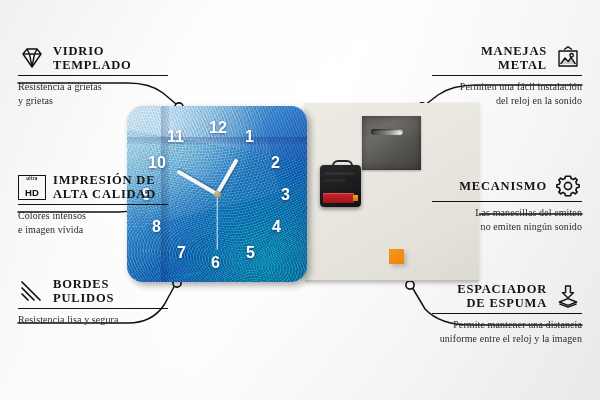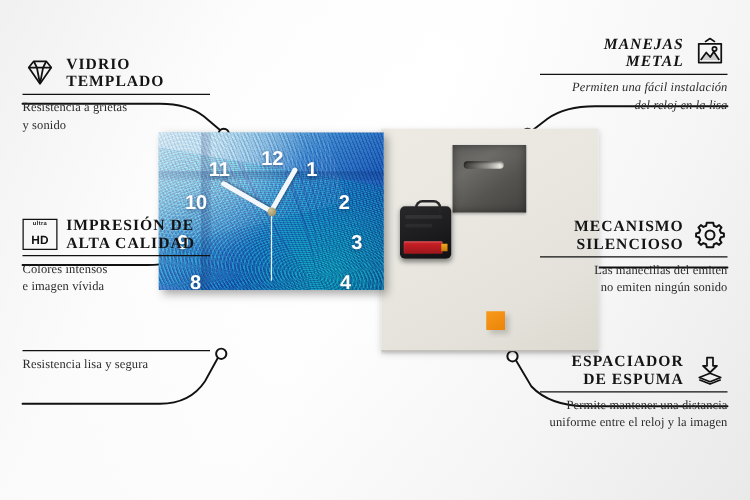--- a/index.html
+++ b/index.html
@@ -71,27 +71,28 @@
   }
 
   .foam{
     position:absolute;left:84px;top:146px;width:15px;height:15px;
     background:linear-gradient(150deg,#f79a1b,#ec8408);
     box-shadow:3px 3px 4px rgba(0,0,0,.16);
   }
 
   
   .clock{
-    position:absolute;left:0;top:3px;width:180px;height:126px;
+    position:absolute;left:0;top:3px;width:180px;height:176px;
     background:
       radial-gradient(circle at 78% 88%, rgba(0,210,200,.50) 0%, rgba(0,150,190,0) 46%),
       radial-gradient(circle at 22% 14%, rgba(205,235,250,.90) 0%, rgba(150,205,240,0) 44%),
       linear-gradient(142deg,#b9dcf2 0%,#79bce4 17%,#2f7fd0 42%,#1559ba 62%,#114ba6 80%,#0e3f92 100%);
     box-shadow:3px 3px 7px rgba(0,0,0,.35);
     overflow:hidden;
+    border-radius:16px;
   }
   .clock .moire{
     position:absolute;inset:-30%;
     background:
       repeating-linear-gradient(74deg, rgba(0,0,0,.22) 0px, rgba(0,0,0,.22) 1px, rgba(255,255,255,.12) 1px, rgba(255,255,255,.12) 2.6px);
     opacity:.62;
     transform:rotate(-6deg);
   }
   .clock .moire2{
     position:absolute;left:-10%;top:24%;width:130%;height:86%;
@@ -239,70 +240,82 @@
             <path d="M19,3 L16.5,8 L14,21"></path>
         </g>
       </svg>
       <div>
         <div class="co-title">VIDRIO</div>
         <div class="co-title">TEMPLADO</div>
       </div>
     </div>
     <div class="rule"></div>
     <div class="co-desc">Resistencia a grietas</div>
-    <div class="co-desc">y sonido</div>
+    <div class="co-desc">y grietas</div>
   </div>
 
   <div class="callout" style="left:18px;top:173px;width:150px;">
     <div class="co-head">
       <div class="hdbox ico">
         <span class="u">ultra</span>
         <span class="h">HD</span>
       </div>
       <div>
         <div class="co-title">IMPRESIÓN DE</div>
         <div class="co-title">ALTA CALIDAD</div>
       </div>
     </div>
     <div class="rule"></div>
     <div class="co-desc">Colores intensos</div>
     <div class="co-desc">e imagen vívida</div>
   </div>
 
   <div class="callout" style="left:18px;top:277px;width:150px;">
+    <div class="co-head">
+      <svg class="ico" width="28" height="24" viewBox="0 0 28 24">
+        <g stroke="#111" stroke-width="1.7" stroke-linecap="round">
+          <path d="M4,3 L22,21"></path>
+            <path d="M4,9 L16,21"></path>
+            <path d="M4,15 L10,21"></path>
+        </g>
+      </svg>
+      <div>
+        <div class="co-title">BORDES</div>
+        <div class="co-title">PULIDOS</div>
+      </div>
+    </div>
     <div class="rule"></div>
     <div class="co-desc">Resistencia lisa y segura</div>
   </div>
 
-  <div class="callout co-right" style="left:432px;top:28px;width:150px;font-style:italic;">
+  <div class="callout co-right" style="left:432px;top:44px;width:150px;">
     <div class="co-head">
       <div style="flex:1;">
         <div class="co-title">MANEJAS</div>
         <div class="co-title">METAL</div>
       </div>
       <svg class="ico" width="28" height="24" viewBox="0 0 28 24">
         <g fill="none" stroke="#111" stroke-width="1.4" stroke-linejoin="round">
           <path d="M10,3.5 L14,0.8 L18,3.5"></path>
           <rect x="5" y="5" width="18" height="15"></rect>
           <path d="M6.6,18 L11,12 L14.2,15.6 L17,11.4 L21.4,18 Z" fill="#111" stroke="none" opacity=".18"></path>
           <path d="M6.6,18 L11,12 L14.2,15.6 L17,11.4 L21.4,18"></path>
           <circle cx="17.6" cy="9.2" r="1.7"></circle>
         </g>
       </svg>
     </div>
     <div class="rule"></div>
     <div class="co-desc">Permiten una fácil instalación</div>
-    <div class="co-desc">del reloj en la lisa</div>
+    <div class="co-desc">del reloj en la sonido</div>
   </div>
 
   <div class="callout co-right" style="left:432px;top:174px;width:150px;">
     <div class="co-head">
       <div style="flex:1;">
         <div class="co-title">MECANISMO</div>
-        <div class="co-title">SILENCIOSO</div>
       </div>
       <svg class="ico" width="28" height="24" viewBox="0 0 28 24">
         <g fill="none" stroke="#111" stroke-width="1.6" stroke-linejoin="round">
           <path d="M14,2.2 l2.6,0 l.5,2.4 l2.2,.9 l2-1.4 l1.9,1.9 l-1.4,2 l.9,2.2 l2.4,.5 l0,2.6 l-2.4,.5 l-.9,2.2 l1.4,2 l-1.9,1.9 l-2-1.4 l-2.2,.9 l-.5,2.4 l-2.6,0 l-2.6,0 l-.5,-2.4 l-2.2,-.9 l-2,1.4 l-1.9,-1.9 l1.4,-2 l-.9,-2.2 l-2.4,-.5 l0,-2.6 l2.4,-.5 l.9,-2.2 l-1.4,-2 l1.9,-1.9 l2,1.4 l2.2,-.9 l.5,-2.4 Z"></path>
           <circle cx="14" cy="12" r="3.6"></circle>
         </g>
       </svg>
     </div>
     <div class="rule"></div>
     <div class="co-desc">Las manecillas del emiten</div>

